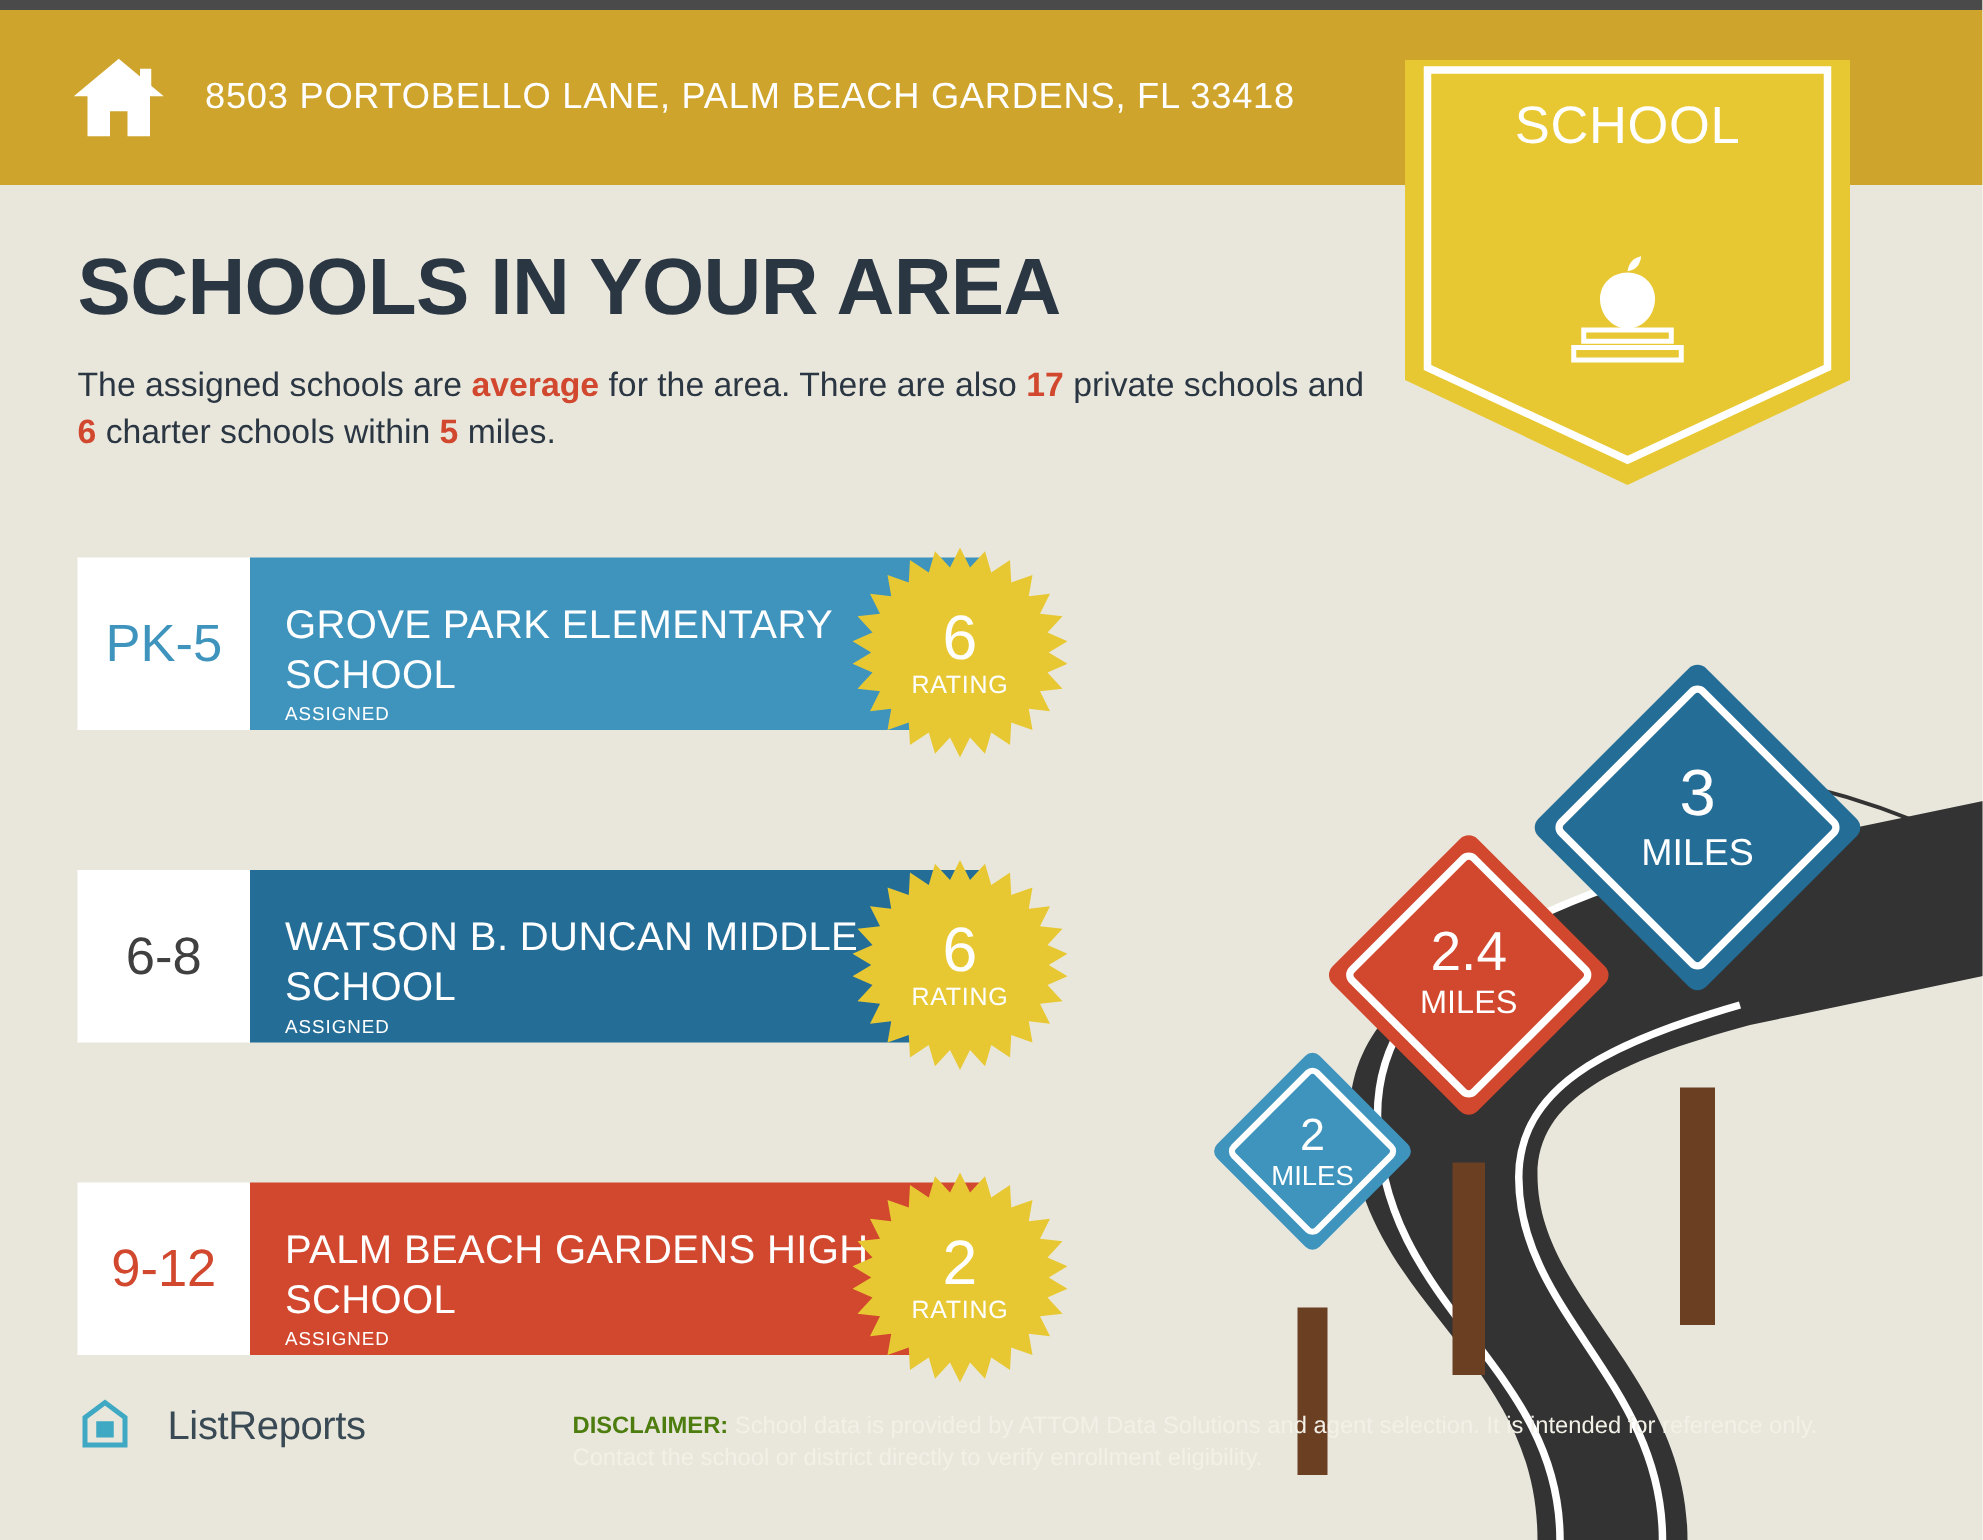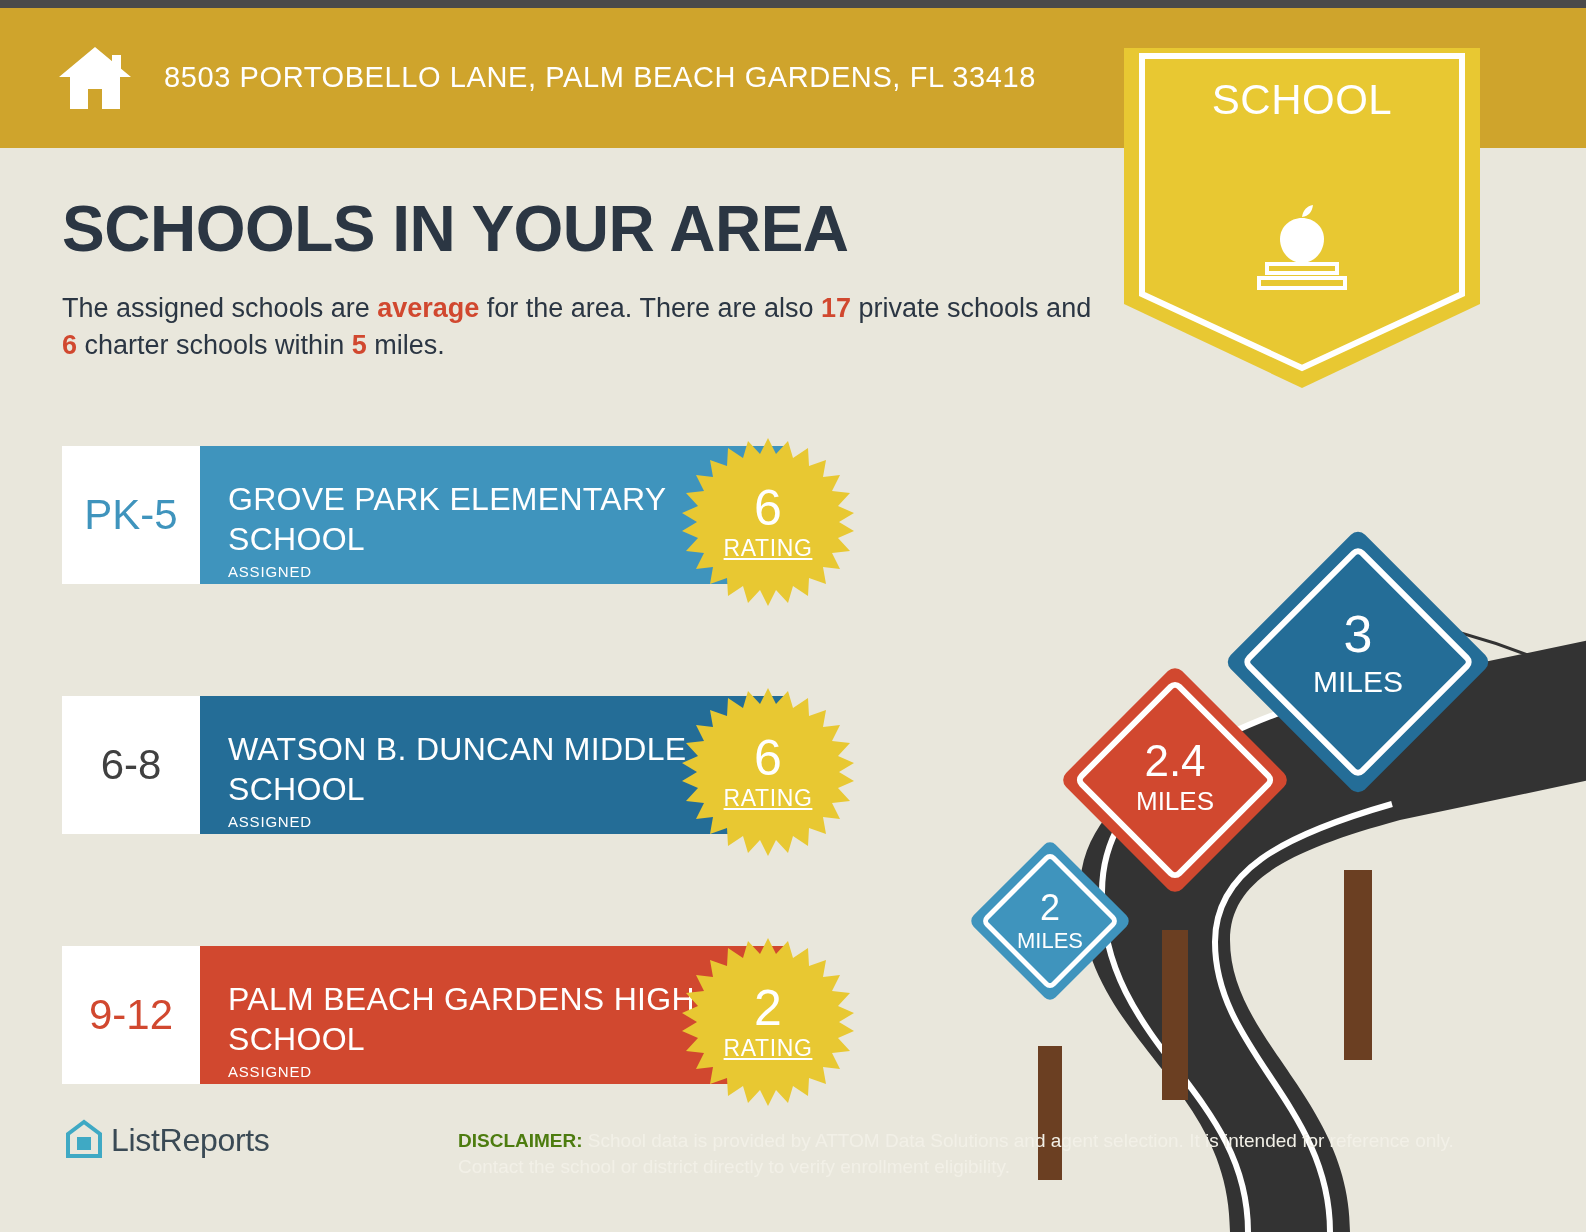--- a/index.html
+++ b/index.html
@@ -164,41 +164,40 @@
     flex-direction: column;
     align-items: center;
     justify-content: center;
     color: #ffffff;
   }
   .burst-num {
     font-size: 50px;
     line-height: 1;
   }
   .burst-word {
-    font-size: 23px;
+    font-size: 20px;
     letter-spacing: 0.6px;
     padding-top: 2px;
-    text-decoration: underline;
   }
   
   .road-art {
     position: absolute;
     left: 930px;
     top: 480px;
     width: 660px;
     height: 752px;
   }
   
   .logo {
     position: absolute;
     left: 62px;
     top: 1118px;
     display: flex;
     align-items: center;
-    gap: 5px;
+    gap: 28px;
   }
   .logo-text {
     font-size: 32px;
     color: #3a4a55;
     letter-spacing: -0.3px;
   }
   .disclaimer {
     position: absolute;
     left: 458px;
     top: 1128px;

